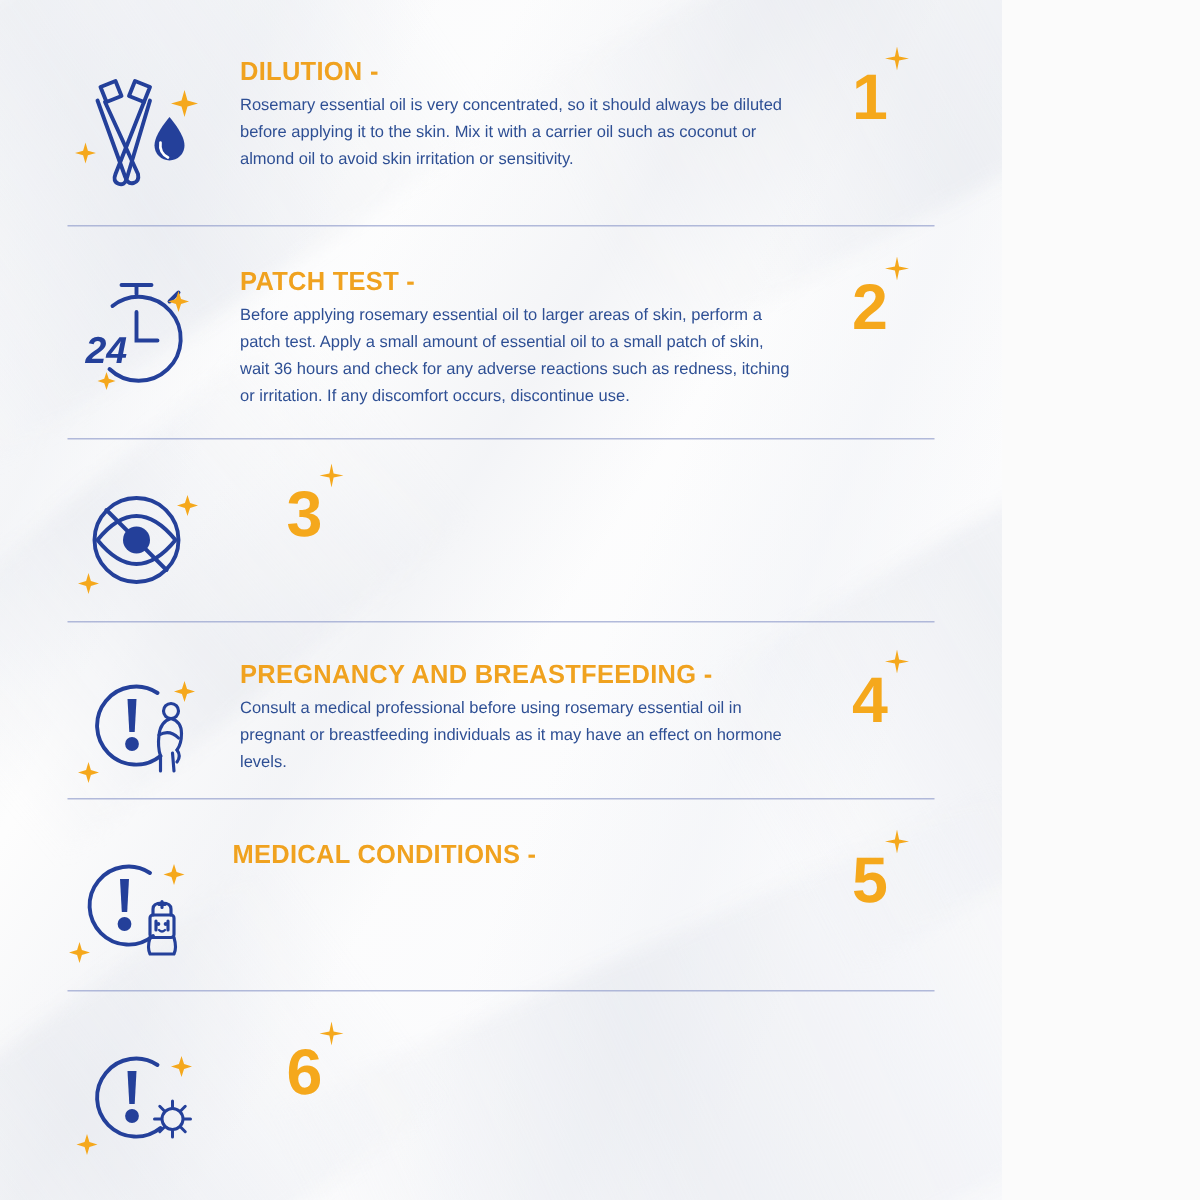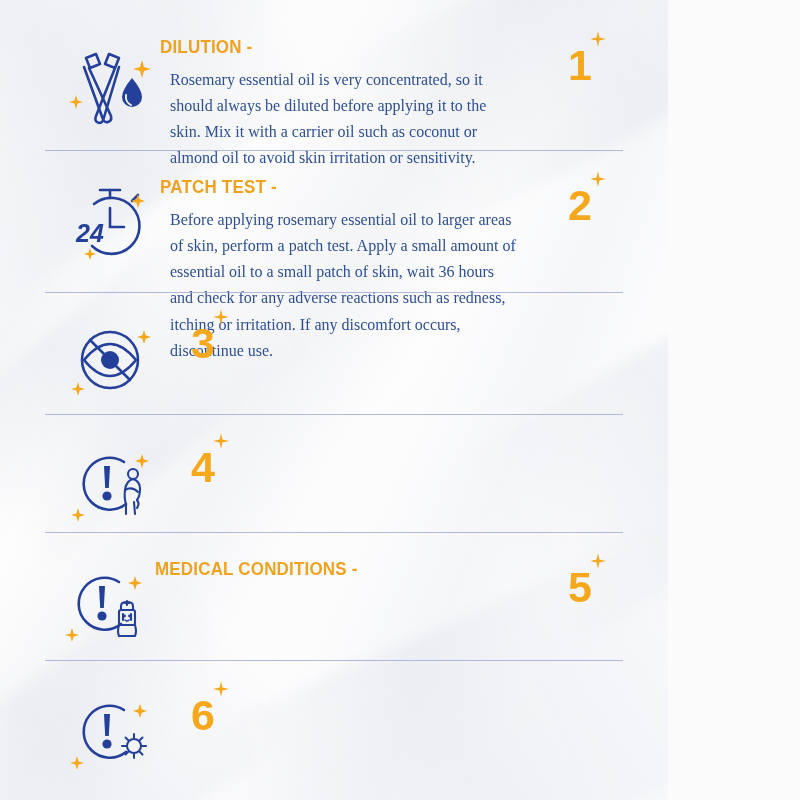--- a/index.html
+++ b/index.html
@@ -58,21 +58,21 @@
     background: #9aa4cf;
     opacity: 0.75;
     z-index: 4;
   }
 
   .icon-cell {
     position: relative;
     flex: 0 0 115px;
     display: flex;
     align-items: flex-start;
-    justify-content: flex-end;
+    justify-content: flex-start;
     padding-top: 4px;
   }
   .icon-wrap {
     position: relative;
     width: 96px;
     height: 92px;
   }
   .icon-wrap svg { display: block; }
 
   .text-cell {
@@ -90,24 +90,24 @@
     margin: 0 0 5px 0;
     font-family: "Liberation Sans", sans-serif;
     font-stretch: condensed;
     transform: scaleX(0.97);
     transform-origin: left center;
     white-space: nowrap;
   }
 
   .body-text {
     color: #2e4f94;
-    font-size: 16px;
+    font-size: 11px;
     line-height: 1.63;
-    margin: 10px;
-    font-family: Liberation Serif, serif;
+    margin: 0;
+    font-family: Liberation Sans, sans-serif;
     max-width: 520px;
   }
 
   .num-cell {
     flex: 0 0 86px;
     position: relative;
     display: flex;
     align-items: flex-start;
     justify-content: center;
     padding-top: 8px;
@@ -254,20 +254,24 @@
               <path d="M69 37 Q76 39 76 47 Q76 54 73 58"></path>
               <path d="M61 48 Q68 44 74 50"></path>
               <path d="M62 62 L62 72 M70 60 L71 72"></path>
               <path d="M73 58 Q76 62 73 66"></path>
             </g>
             <path d="M78 12 L79.7 17.3 L85 19 L79.7 20.7 L78 26 L76.3 20.7 L71 19 L76.3 17.3 Z" fill="#f5a81c"></path>
             <path d="M14 66 L15.6 71.4 L21 73 L15.6 74.6 L14 80 L12.4 74.6 L7 73 L12.4 71.4 Z" fill="#f5a81c"></path>
           </svg>
         </div>
       </div>
+      <div class="text-cell">
+        <h2 class="heading">PREGNANCY AND BREASTFEEDING -</h2>
+        <p class="body-text">Consult a medical professional before using rosemary essential oil in pregnant or breastfeeding individuals as it may have an effect on hormone levels.</p>
+      </div>
       <div class="num-cell">
         <div class="num">
           <span>4</span>
           <span class="spark">
             <svg class="spark4" width="16" height="16" viewBox="0 0 16 16">
                 <path d="M8 0 L9.4 6.6 L16 8 L9.4 9.4 L8 16 L6.6 9.4 L0 8 L6.6 6.6 Z" fill="#f5a81c"></path>
               </svg>
           </span>
         </div>
       </div>

